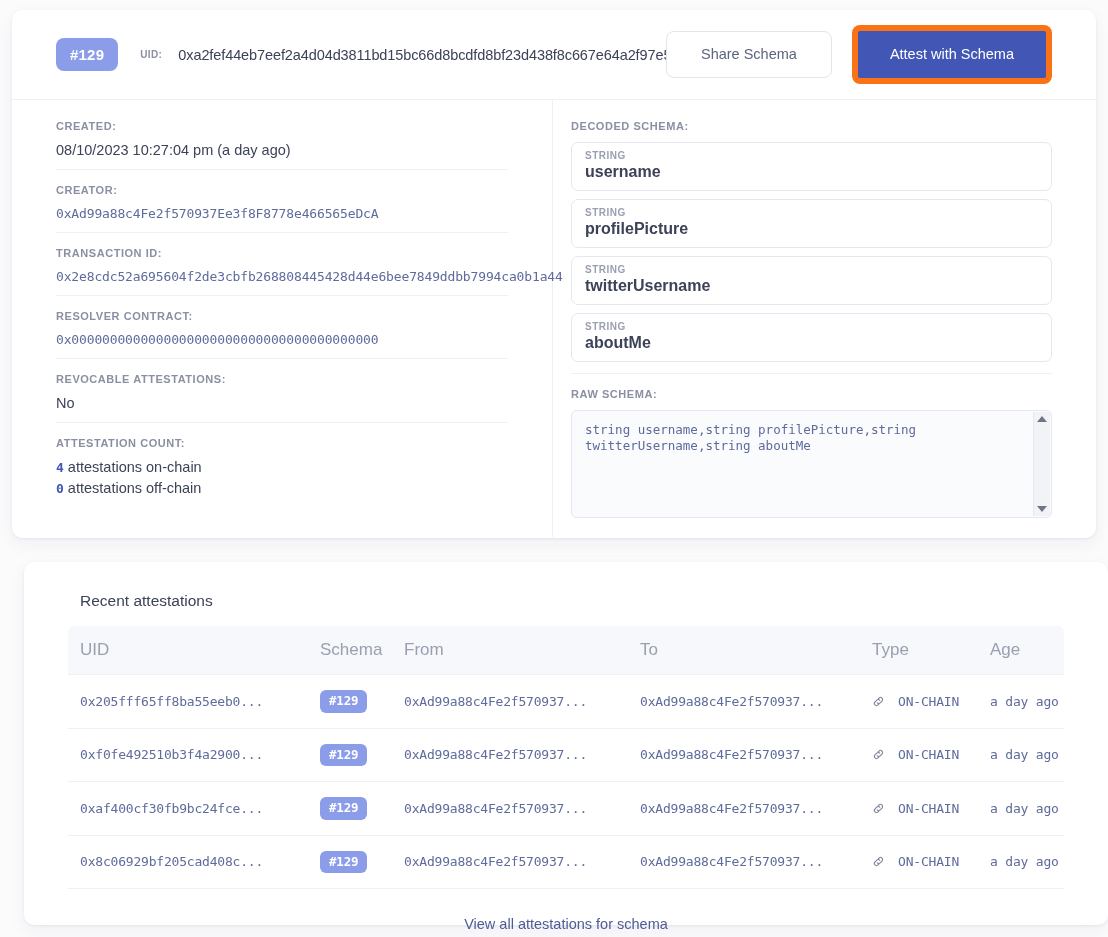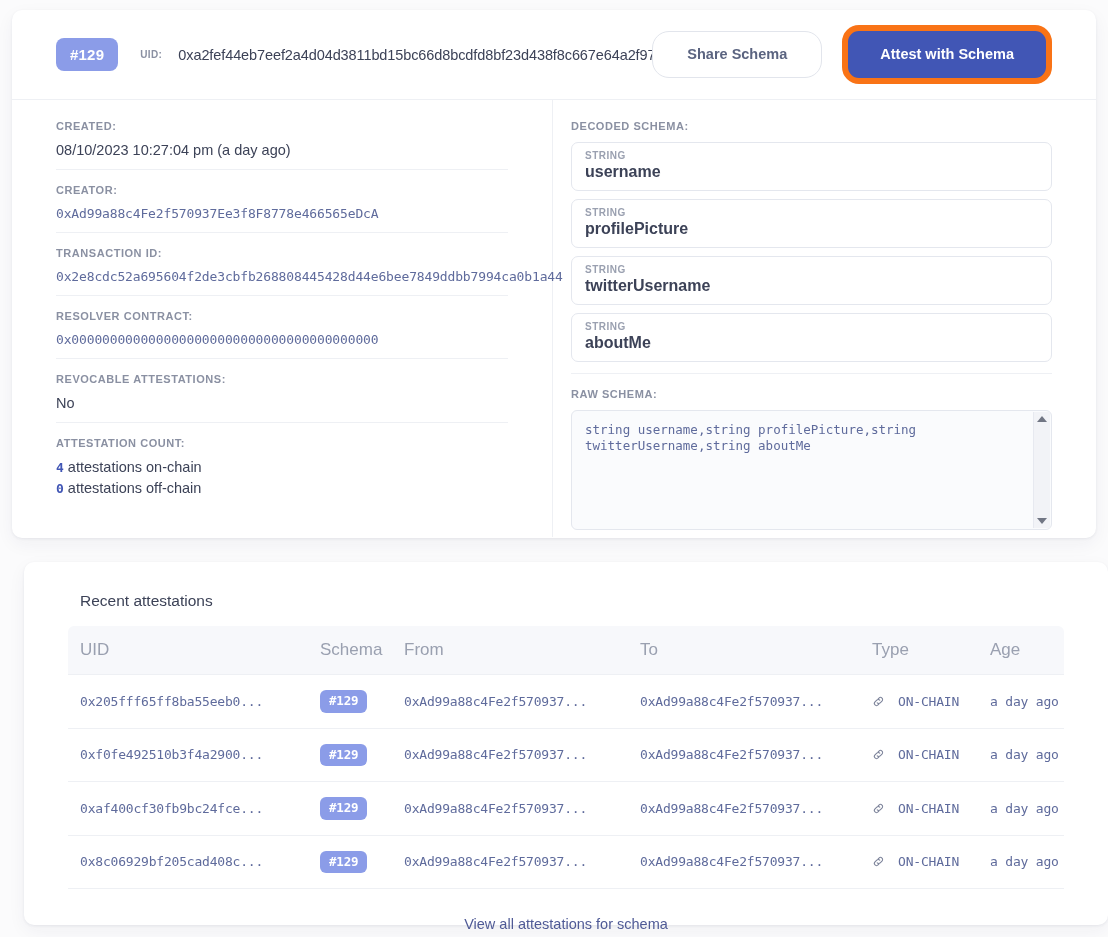--- a/index.html
+++ b/index.html
@@ -71,22 +71,22 @@
   }
   .header-actions {
     margin-left: auto;
     display: flex;
     align-items: center;
     gap: 20px;
     flex: none;
   }
   .btn {
     font-size: 14.5px;
-    font-weight: 700;
-    border-radius: 17px;
+    font-weight: 400;
+    border-radius: 8px;
     cursor: pointer;
     line-height: 1;
     text-align: center;
     white-space: nowrap;
   }
   .btn-secondary {
     background: #ffffff;
     color: #5b6480;
     border: 1px solid #e2e5ec;
     padding: 15px 34px;
@@ -167,21 +167,21 @@
     color: #3c4257;
     white-space: nowrap;
   }
 
   
   .raw-box {
     position: relative;
     border: 1px solid #e4e7ee;
     border-radius: 6px;
     background: #fafbfd;
-    height: 120px;
+    height: 108px;
     padding: 11px 48px 11px 13px;
     overflow: hidden;
   }
   .raw-text {
     font-family: "DejaVu Sans Mono", monospace;
     font-size: 12.5px;
     line-height: 1.25;
     color: #5f6b9c;
     white-space: pre-wrap;
     word-break: break-word;

